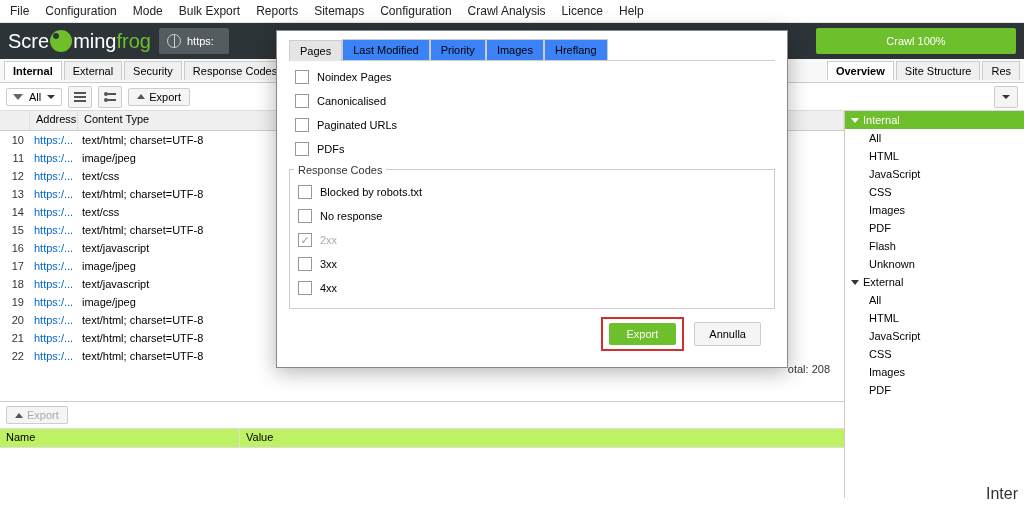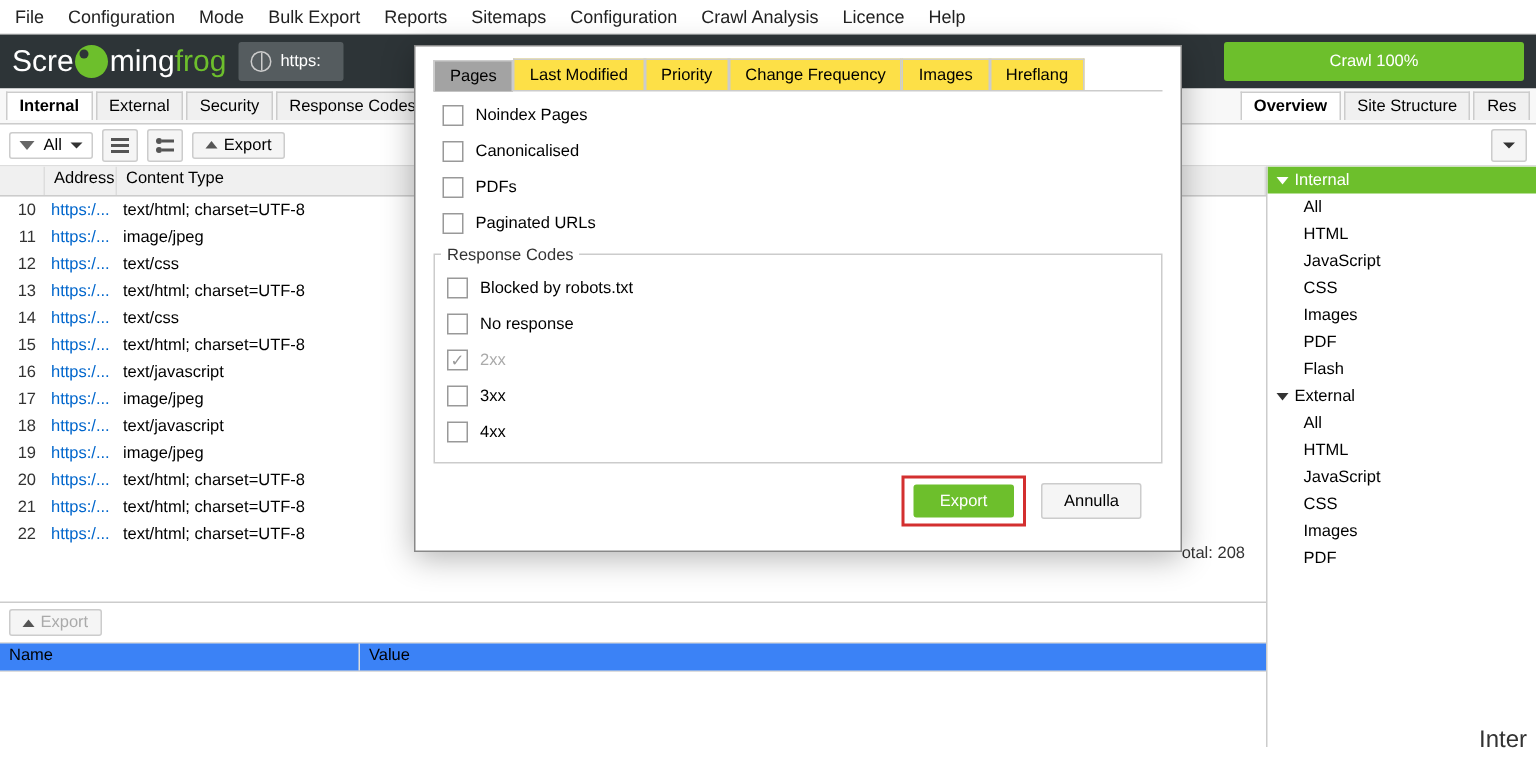--- a/index.html
+++ b/index.html
@@ -33,42 +33,42 @@
   .th-num { width: 30px; }
   .th-addr { width: 48px; }
   .th-ct { flex: 1; }
   .table-body { flex: 1; overflow: hidden; }
   .tr { display: flex; height: 18px; align-items: center; }
   .td-num { width: 30px; text-align: right; padding-right: 6px; color: #333; }
   .td-addr { width: 48px; color: #0066cc; padding-left: 4px; }
   .td-ct { flex: 1; padding-left: 4px; }
   .bottom-panel { border-top: 1px solid #ccc; }
   .bottom-export-row { display: flex; padding: 4px 6px; }
-  .bottom-header { display: flex; background: #3b82f6; border-top: 1px solid #ddd; border-bottom: 1px solid #ddd; height: 20px; }
+  .bottom-header { display: flex; background: #bef264; border-top: 1px solid #ddd; border-bottom: 1px solid #ddd; height: 20px; }
   .bh-name { width: 240px; padding: 2px 6px; border-right: 1px solid #ddd; }
   .bh-value { flex: 1; padding: 2px 6px; }
   .right-sidebar { width: 180px; border-left: 1px solid #ccc; display: flex; flex-direction: column; }
   .tree { padding: 0; overflow: auto; }
   .tree-row { padding: 2px 4px 2px 16px; height: 18px; display: flex; align-items: center; gap: 4px; }
   .tree-row.group { background: #6dbf2c; color: #fff; padding-left: 6px; }
   .tree-row.group2 { padding-left: 6px; }
   .tri-down { width: 0; height: 0; border-left: 4px solid transparent; border-right: 4px solid transparent; border-top: 5px solid #fff; }
   .tri-down.dark { border-top-color: #333; }
   .big-inter { position: absolute; bottom: 4px; right: 6px; font-size: 16px; color: #333; }
 
   
   .modal { position: absolute; left: 276px; top: 30px; width: 512px; background: #fff; border: 1px solid #888; box-shadow: 0 4px 20px rgba(0,0,0,0.3); z-index: 100; }
   .modal-title { background: #d32f2f; color: #fff; height: 28px; display: flex; align-items: center; padding: 0 8px; gap: 8px; font-size: 12px; }
   .modal-title-icon { width: 14px; height: 14px; background: #fff; border-radius: 50%; position: relative; }
   .win-controls { margin-left: auto; display: flex; gap: 10px; }
   .win-ctrl { width: 30px; height: 20px; display: flex; align-items: center; justify-content: center; color: #fff; }
   .modal-body { padding: 8px 12px 12px; }
   .modal-tabs { display: flex; gap: 0; border-bottom: 1px solid #ccc; }
-  .mtab { padding: 4px 10px; border: 1px solid #ccc; background: #fde047; border-bottom: none; font-size: 11px; }
-  .mtab.active { background: #a3a3a3; position: relative; top: 1px; }
+  .mtab { padding: 4px 10px; border: 1px solid #ccc; background: #3b82f6; border-bottom: none; font-size: 11px; }
+  .mtab.active { background: #e5e5e5; position: relative; top: 1px; }
   .check-list { padding: 4px 6px 4px; }
   .chk-row { display: flex; align-items: center; gap: 8px; height: 24px; }
   .chk-box { width: 14px; height: 14px; border: 1px solid #999; background: #fff; display: flex; align-items: center; justify-content: center; color: #999; font-size: 11px; }
   .fieldset { border: 1px solid #ccc; padding: 6px 8px 8px; margin-top: 4px; }
   .legend { font-size: 11px; padding: 0 4px; margin-left: -4px; background: #fff; position: relative; top: -12px; display: inline-block; color: #333; }
   .fieldset-inner { margin-top: -8px; }
   .modal-footer { display: flex; justify-content: flex-end; align-items: center; gap: 10px; padding: 8px 14px 4px; }
   .highlight-box { border: 2px solid #d32f2f; padding: 4px 6px; }
   .btn-export-green { background: #6dbf2c; color: #fff; padding: 5px 18px; border-radius: 2px; font-size: 11px; }
   .btn-cancel { padding: 5px 14px; border: 1px solid #ccc; background: #f5f5f5; border-radius: 2px; font-size: 11px; }
@@ -263,20 +263,23 @@
         </div>
         <div class="tree-row ">
           <span style="padding-left:8px">Images</span>
         </div>
         <div class="tree-row ">
           <span style="padding-left:8px">PDF</span>
         </div>
         <div class="tree-row ">
           <span style="padding-left:8px">Flash</span>
         </div>
+        <div class="tree-row ">
+          <span style="padding-left:8px">Unknown</span>
+        </div>
         <div class="tree-row group2">
           <span class="tri-down dark"></span>
           <span>External</span>
         </div>
         <div class="tree-row ">
           <span style="padding-left:8px">All</span>
         </div>
         <div class="tree-row ">
           <span style="padding-left:8px">HTML</span>
         </div>
@@ -297,40 +300,39 @@
 </div>
 
 <div class="big-inter">Inter</div>
 
 <div class="modal">
   <div class="modal-body">
     <div class="modal-tabs">
       <div class="mtab active">Pages</div>
       <div class="mtab">Last Modified</div>
       <div class="mtab">Priority</div>
-      <div class="mtab">Change Frequency</div>
       <div class="mtab">Images</div>
       <div class="mtab">Hreflang</div>
     </div>
     <div class="check-list" id="pagechecks">
         <div class="chk-row">
           <span class="chk-box"></span>
           <span>Noindex Pages</span>
         </div>
         <div class="chk-row">
           <span class="chk-box"></span>
           <span>Canonicalised</span>
         </div>
         <div class="chk-row">
           <span class="chk-box"></span>
-          <span>PDFs</span>
+          <span>Paginated URLs</span>
         </div>
         <div class="chk-row">
           <span class="chk-box"></span>
-          <span>Paginated URLs</span>
+          <span>PDFs</span>
         </div>
       </div>
     <div class="fieldset">
       <span class="legend">Response Codes</span>
       <div class="fieldset-inner" id="respchecks">
           <div class="chk-row">
             <span class="chk-box"></span>
             <span>Blocked by robots.txt</span>
           </div>
           <div class="chk-row">

